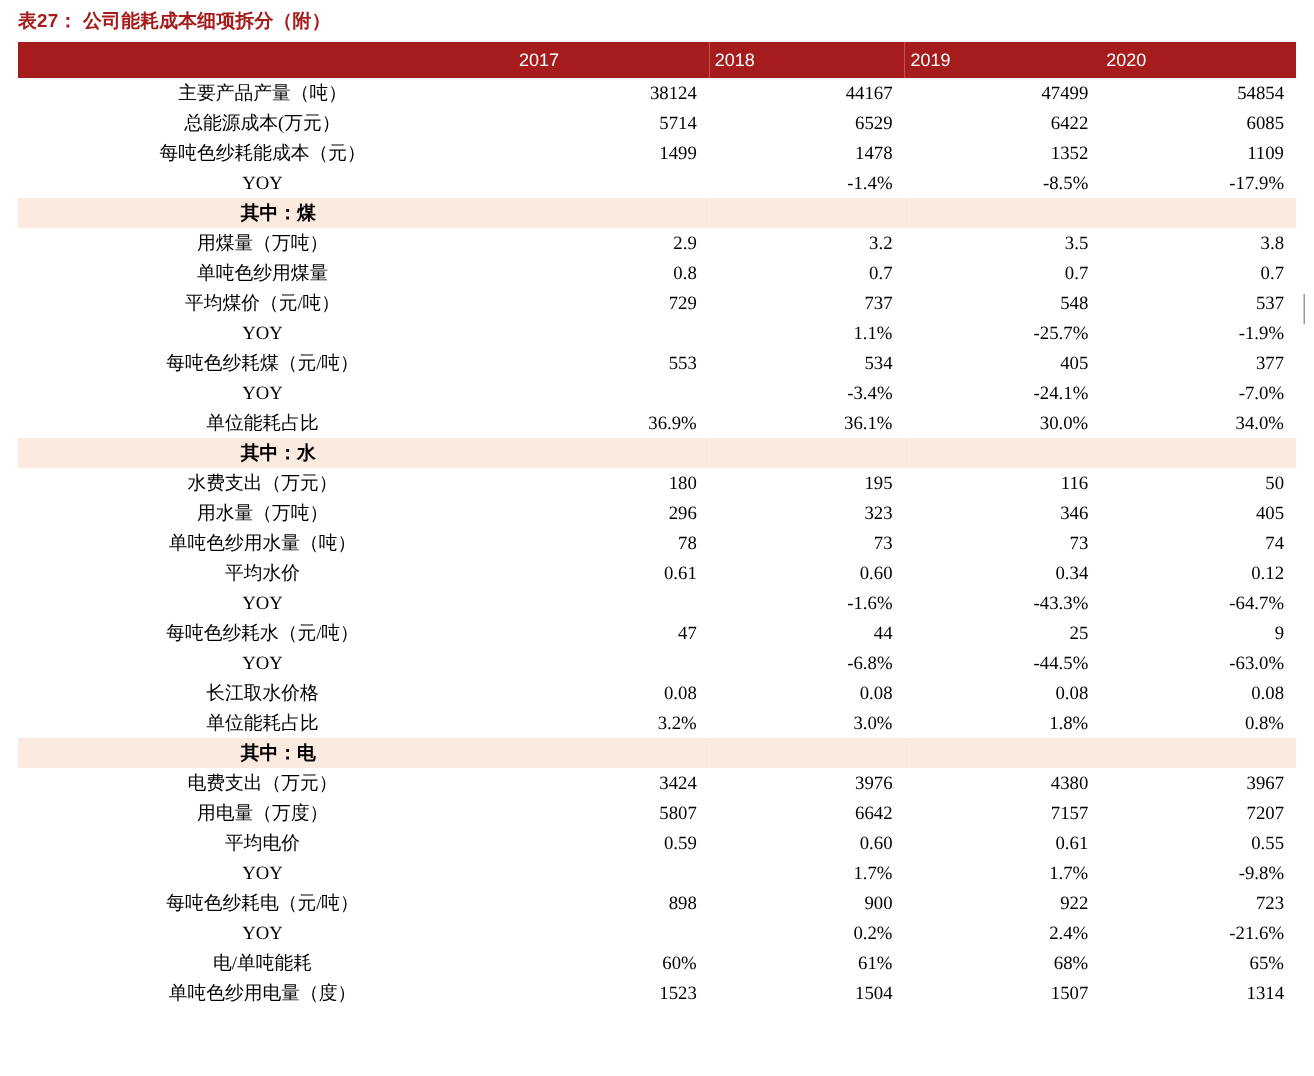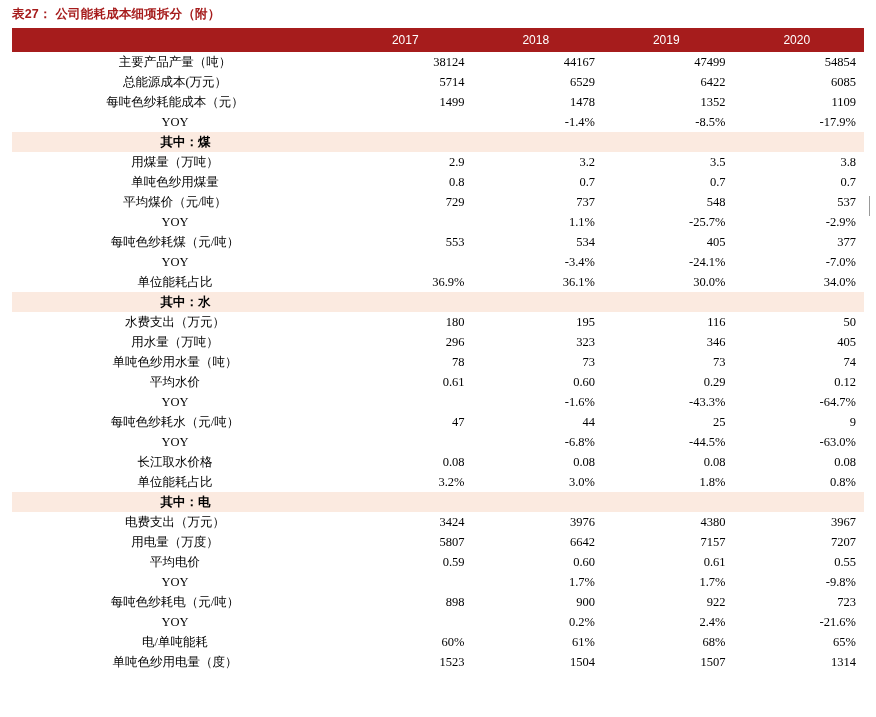--- a/index.html
+++ b/index.html
@@ -36,21 +36,21 @@
     font-size: 12.5px;
   }
   table.data col.lbl { width: 330px; }
   table.data col.num { width: 130.5px; }
   thead th {
     background: #A61C1C;
     color: #ffffff;
     font-weight: normal;
     font-family: "Liberation Sans", sans-serif;
     font-size: 12px;
-    text-align: center;
+    text-align: left;
     padding: 3px 8px 3px 4px;
     height: 18px;
     line-height: 14px;
   }
   thead th.lblhead {
     text-align: left;
     padding-left: 4px;
   }
   tbody td {
     padding: 1px 8px 1px 4px;
@@ -159,21 +159,21 @@
           <td>729</td>
           <td>737</td>
           <td>548</td>
           <td>537</td>
         </tr>
         <tr class="">
           <td class="lbl">YOY</td>
           <td></td>
           <td>1.1%</td>
           <td>-25.7%</td>
-          <td>-2.9%</td>
+          <td>-1.9%</td>
         </tr>
         <tr class="">
           <td class="lbl">每吨色纱耗煤（元/吨）</td>
           <td>553</td>
           <td>534</td>
           <td>405</td>
           <td>377</td>
         </tr>
         <tr class="">
           <td class="lbl">YOY</td>
@@ -214,21 +214,21 @@
           <td class="lbl">单吨色纱用水量（吨）</td>
           <td>78</td>
           <td>73</td>
           <td>73</td>
           <td>74</td>
         </tr>
         <tr class="">
           <td class="lbl">平均水价</td>
           <td>0.61</td>
           <td>0.60</td>
-          <td>0.29</td>
+          <td>0.34</td>
           <td>0.12</td>
         </tr>
         <tr class="">
           <td class="lbl">YOY</td>
           <td></td>
           <td>-1.6%</td>
           <td>-43.3%</td>
           <td>-64.7%</td>
         </tr>
         <tr class="">

